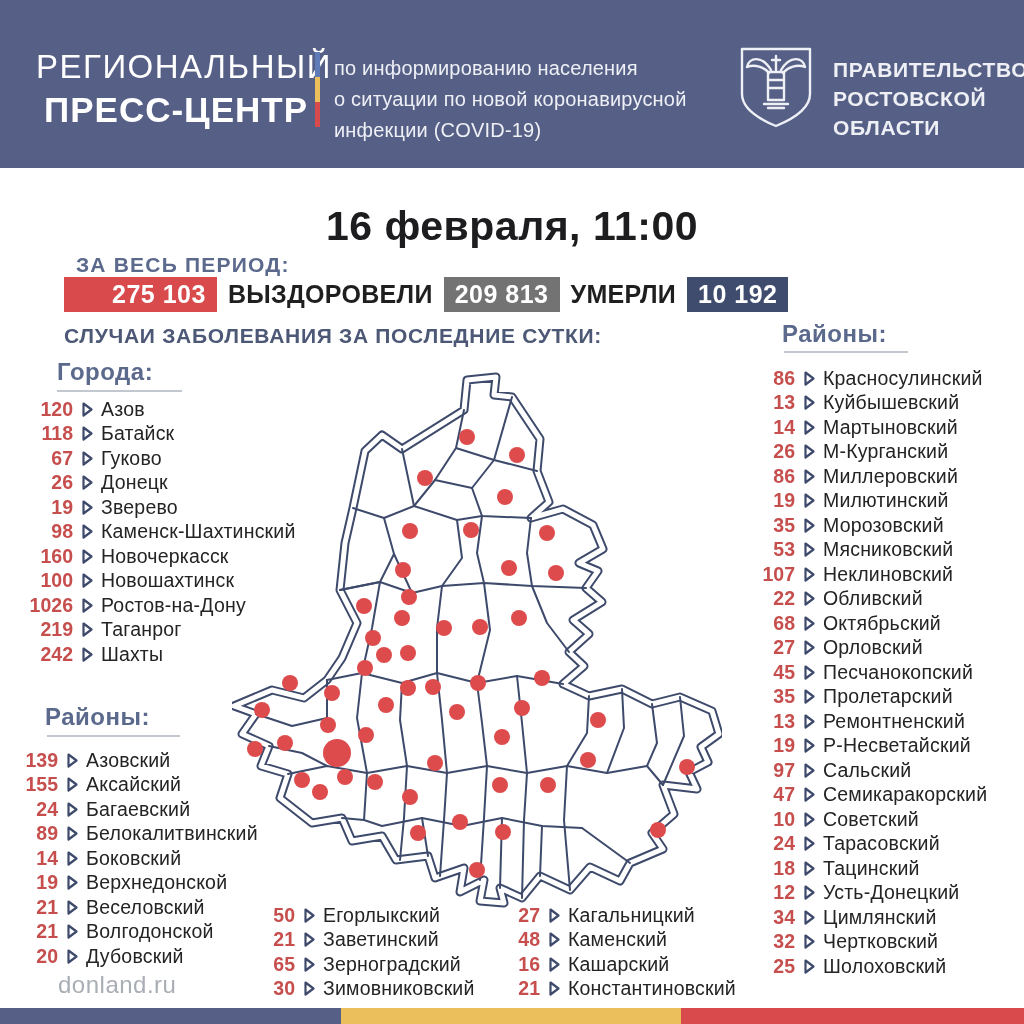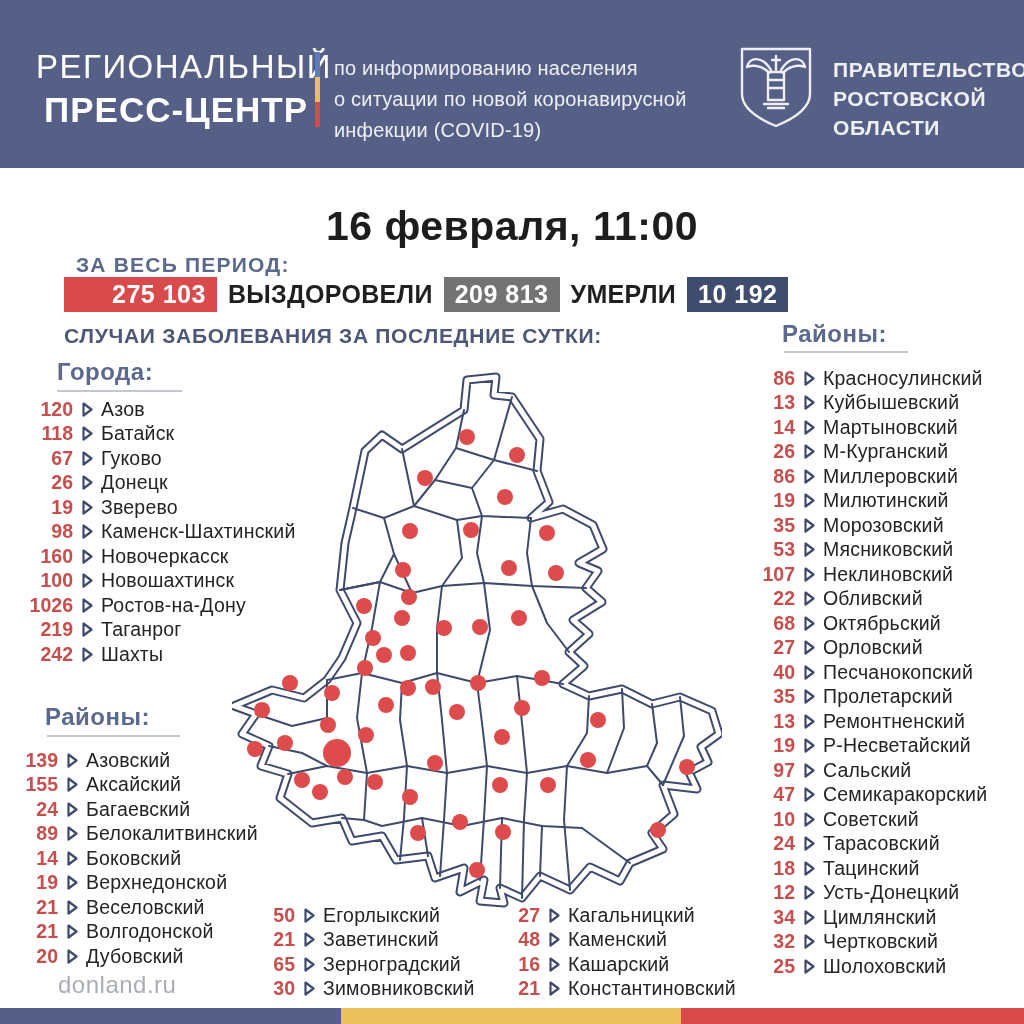--- a/index.html
+++ b/index.html
@@ -518,21 +518,21 @@
       <span class="num">27</span>
       <span class="chev">
         <svg width="13" height="17" viewBox="0 0 13 17">
           <path d="M2.5,2.5 L10.5,8.5 L2.5,14.5 Z" fill="#fff" stroke="#3e4a6b" stroke-width="2.2" stroke-linejoin="round"></path>
         </svg>
       </span>
       <span class="nm">Орловский</span>
     </div>
 
     <div class="row">
-      <span class="num">40</span>
+      <span class="num">45</span>
       <span class="chev">
         <svg width="13" height="17" viewBox="0 0 13 17">
           <path d="M2.5,2.5 L10.5,8.5 L2.5,14.5 Z" fill="#fff" stroke="#3e4a6b" stroke-width="2.2" stroke-linejoin="round"></path>
         </svg>
       </span>
       <span class="nm">Песчанокопский</span>
     </div>
 
     <div class="row">
       <span class="num">35</span>

